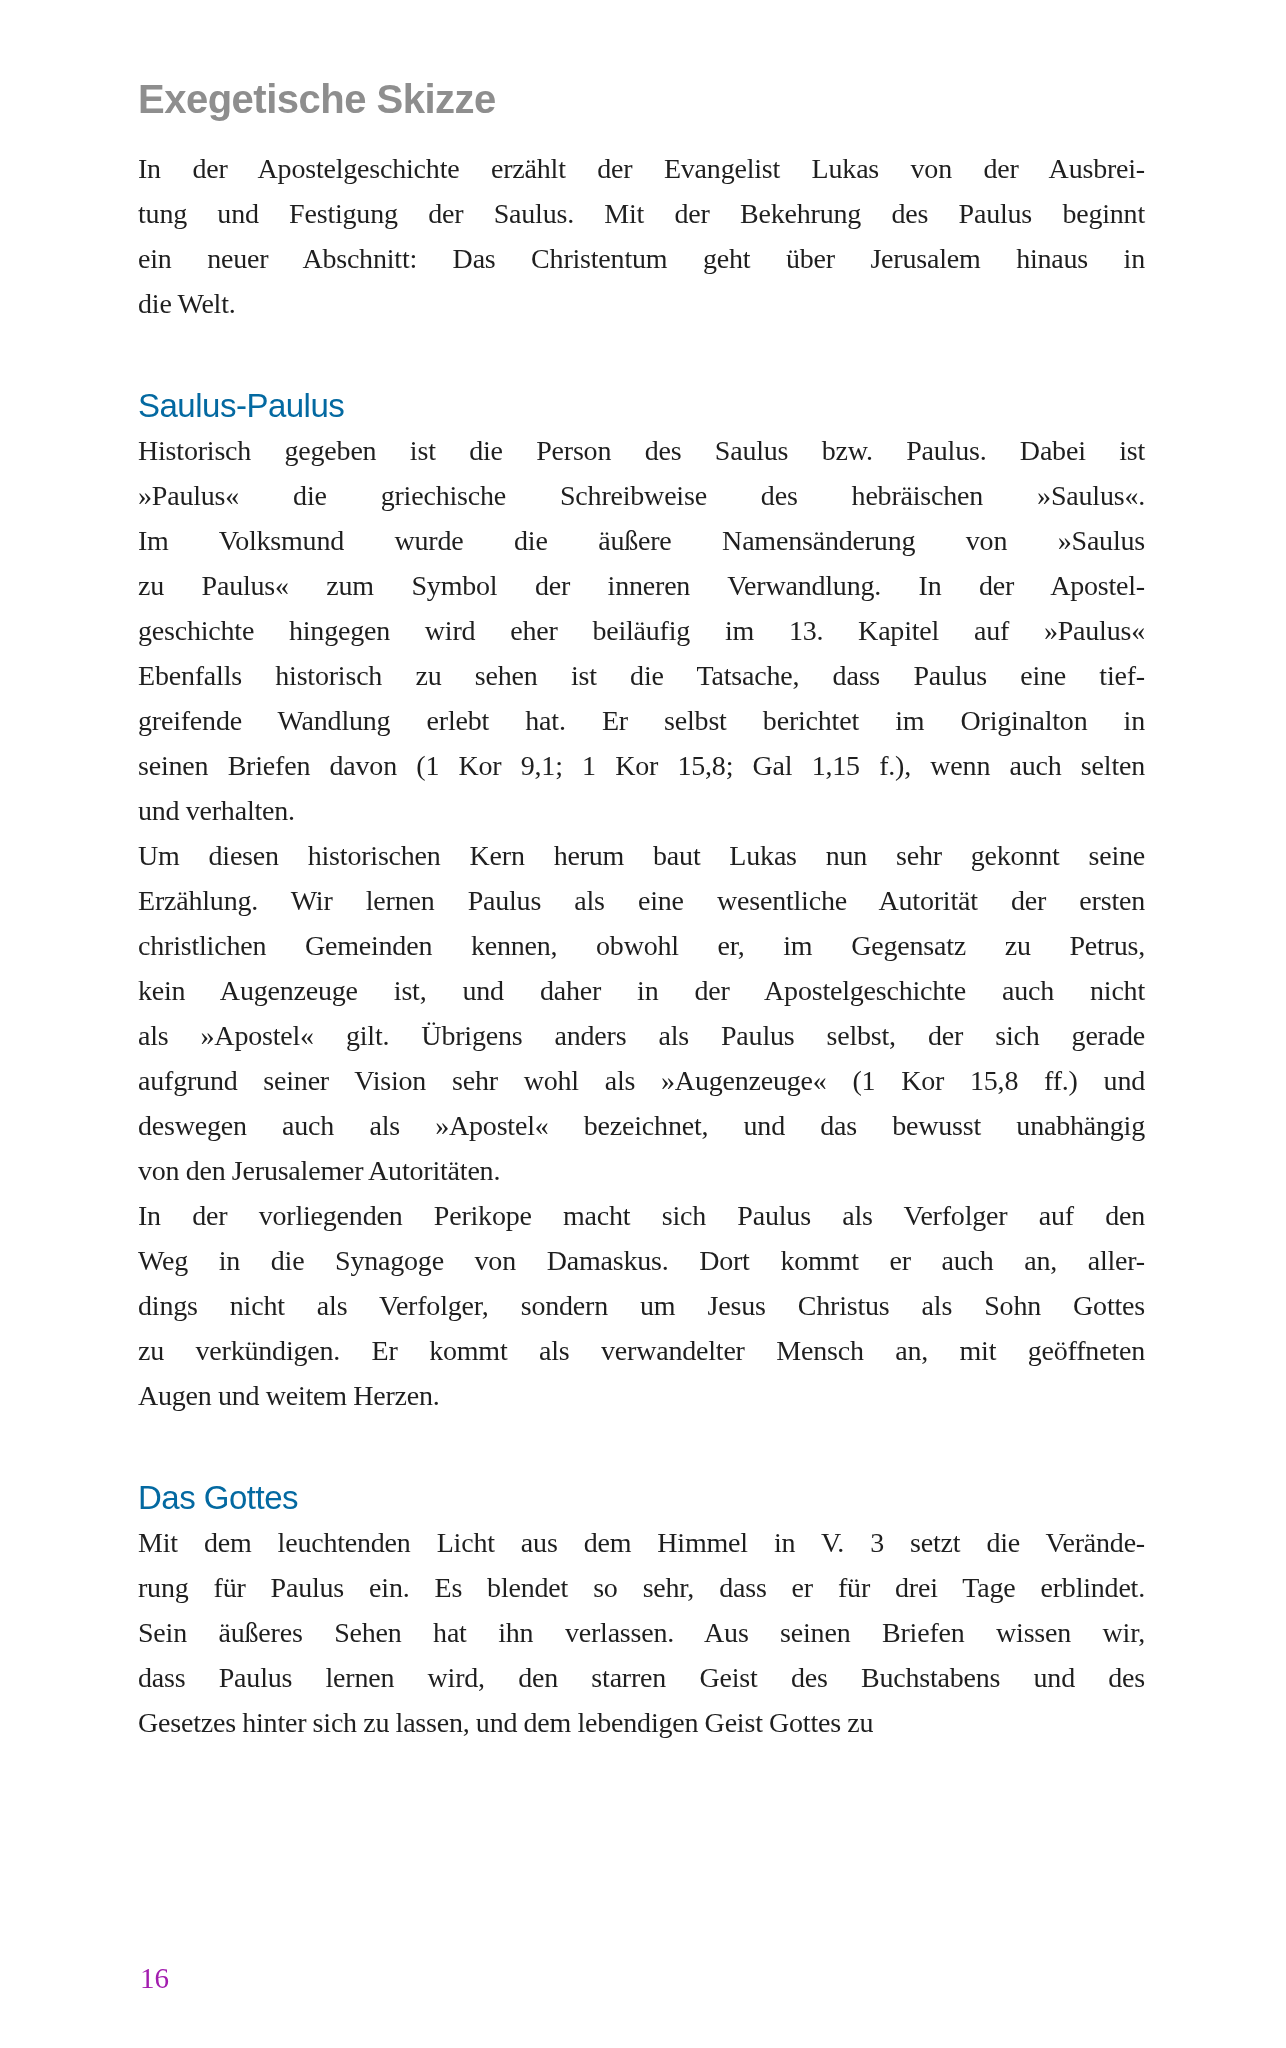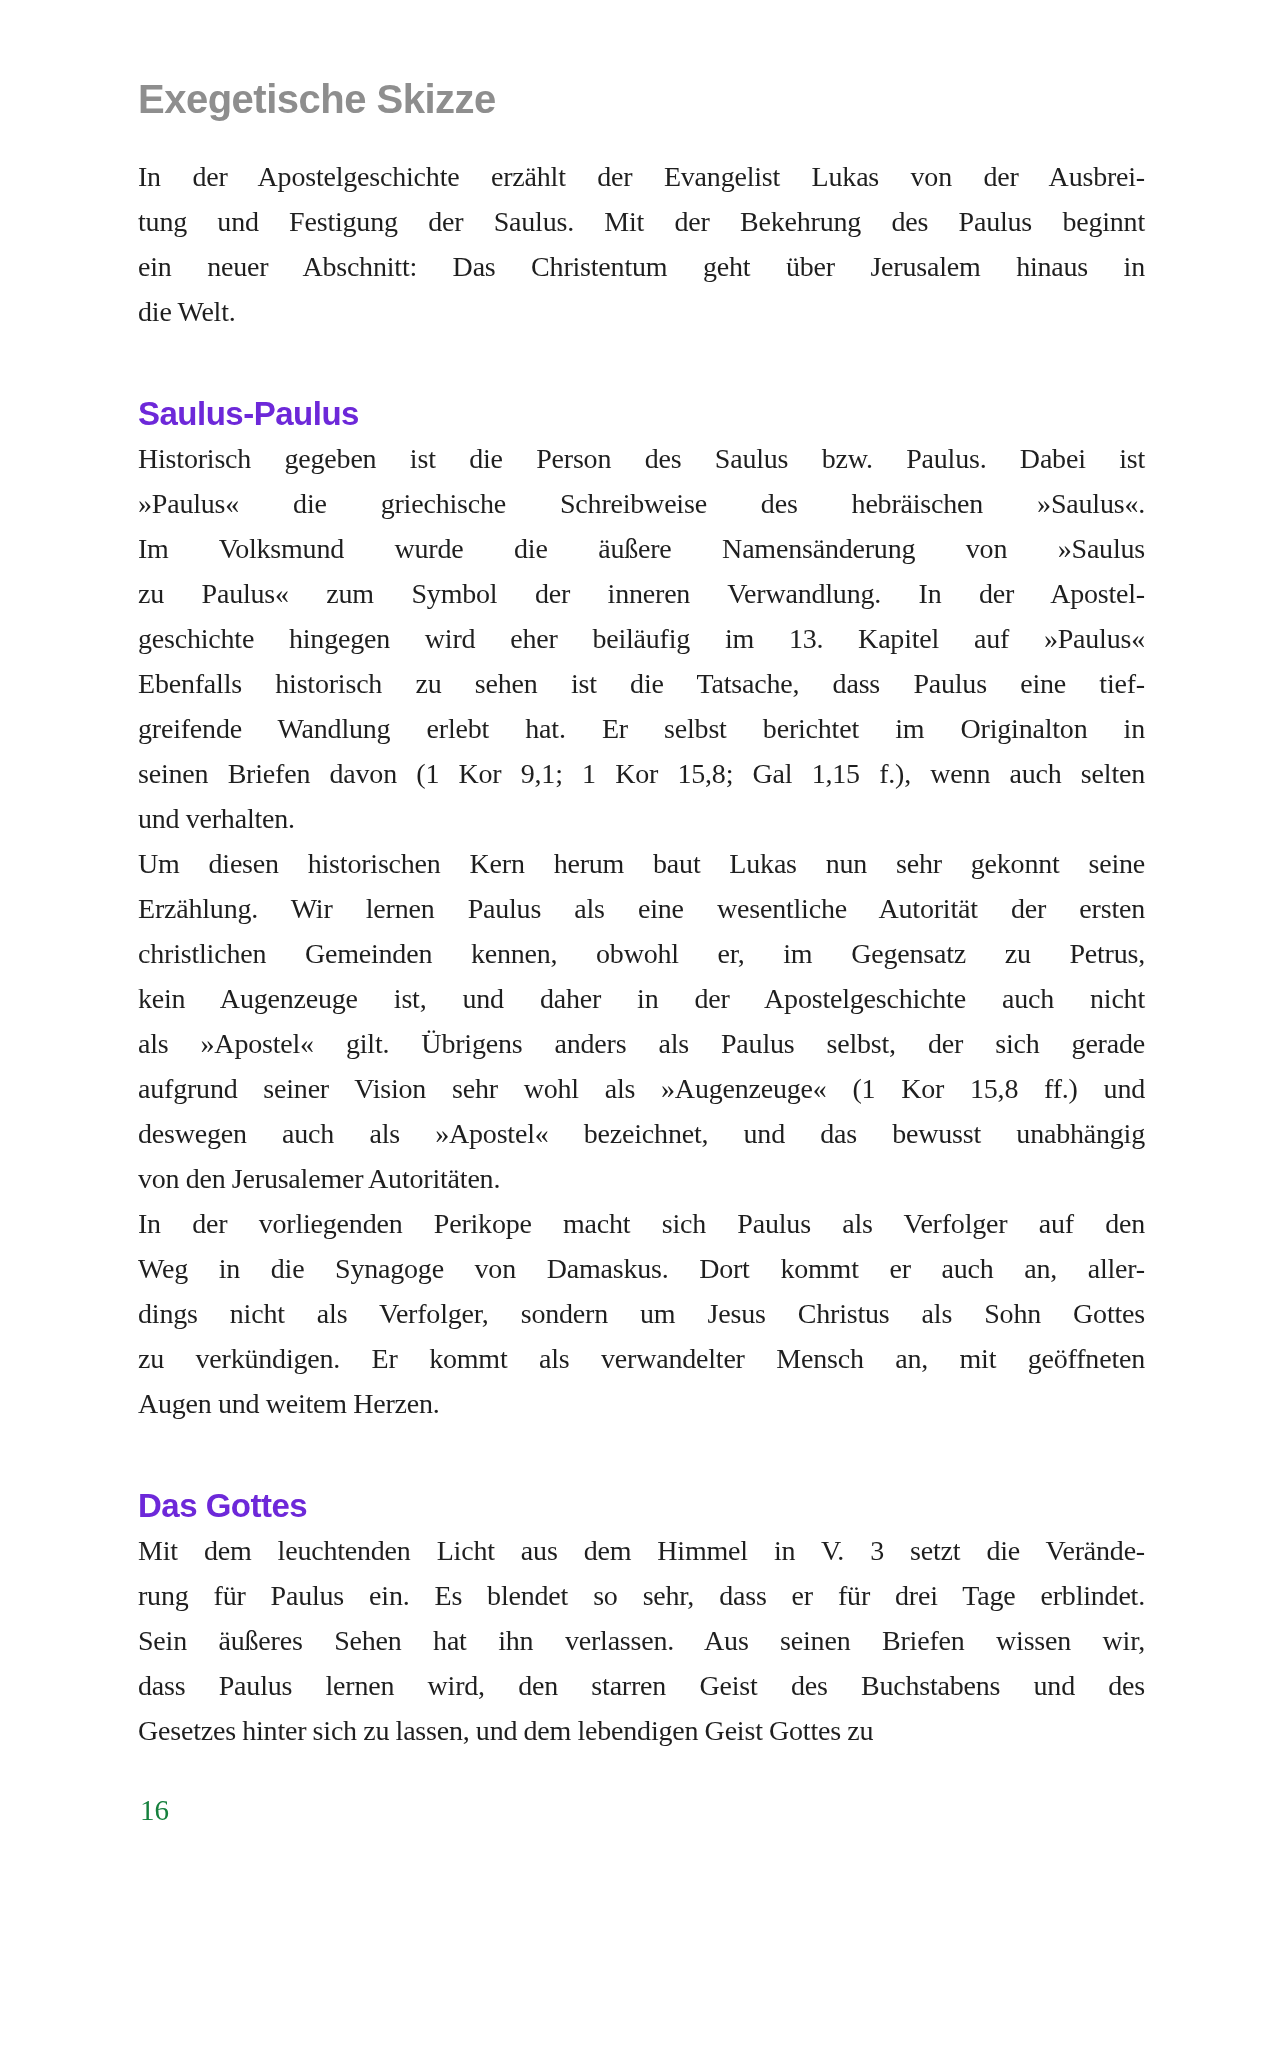--- a/index.html
+++ b/index.html
@@ -22,51 +22,51 @@
   }
   .title {
     margin: 0;
     font-family: "Liberation Sans", sans-serif;
     font-weight: bold;
     font-size: 40px;
     line-height: 45px;
     letter-spacing: -0.5px;
     color: #8e8e8e;
   }
-  .content { margin-top: 32px; }
+  .content { margin-top: 24px; }
   .para {
     margin: 0;
     font-size: 28px;
     line-height: 45px;
   }
   .line {
     text-align: justify;
     text-align-last: justify;
     letter-spacing: -0.2px;
     word-spacing: -0.5px;
   }
   .line.last {
     text-align-last: left;
   }
   .heading {
     margin: 57px 0 0 0;
     font-family: "Liberation Sans", sans-serif;
-    font-weight: bold;
+    font-weight: normal;
     font-size: 33px;
     line-height: 45px;
     letter-spacing: -0.5px;
-    color: #6d28d9;
+    color: #0369a1;
   }
   .pagenum {
     position: absolute;
     left: 140px;
-    top: 1788px;
+    top: 1956px;
     font-size: 29px;
     line-height: 45px;
-    color: #15803d;
+    color: #a21caf;
   }
 </style>
 </head>
 <body>
 
 <div class="page">
   <h1 class="title">Exegetische Skizze</h1>
   <div class="content" id="content">
       <div class="para">
         <div class="line">In der Apostelgeschichte erzählt der Evangelist Lukas von der Ausbrei-</div>

